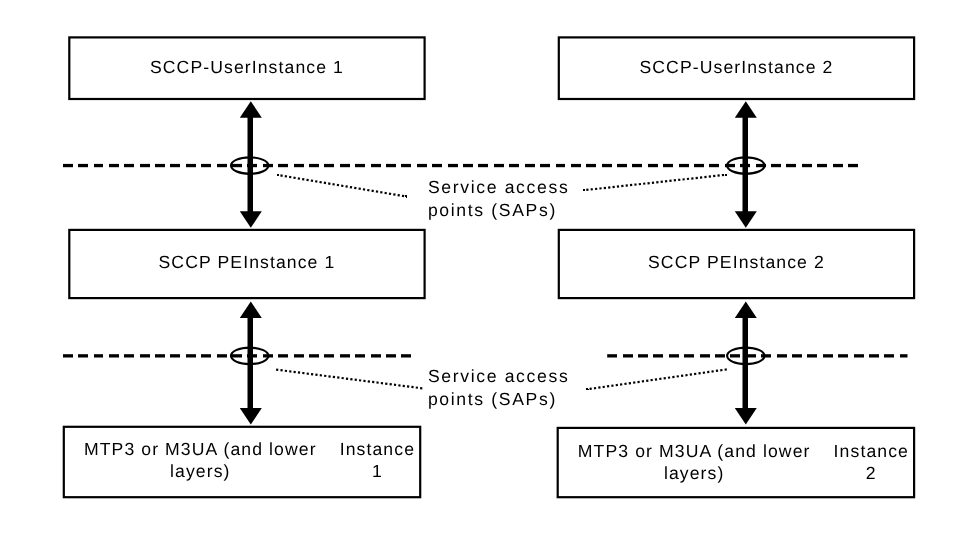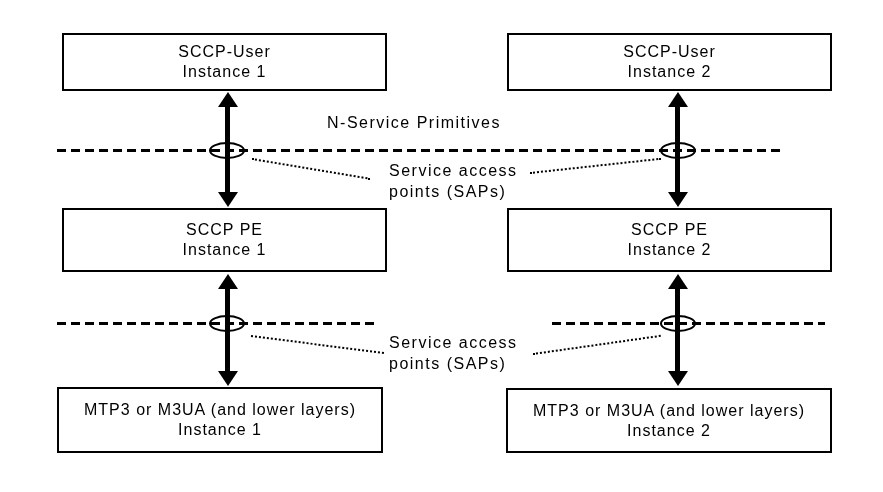--- a/index.html
+++ b/index.html
@@ -7,21 +7,21 @@
   .canvas {
     position:relative; width:883px; height:492px;
     background:var(--background,#ffffff);
     font-family:"Liberation Sans", sans-serif;
     color:var(--ink,#000000);
     overflow:hidden;
   }
   .box {
     position:absolute; box-sizing:border-box;
     border:2px solid var(--ink,#000000); background:#ffffff;
-    display:flex; flex-direction:column; align-items:center; justify-content:center;
+    display:flex; flex-direction:row; align-items:center; justify-content:center;
     font-size:16px; line-height:20px; letter-spacing:1px; text-align:center;
   }
   .label {
     position:absolute; font-size:16px; line-height:21px; letter-spacing:1.5px;
     white-space:nowrap;
   }
   .dash {
     position:absolute; height:3px;
     background:repeating-linear-gradient(90deg, var(--ink,#000000) 0 9px, transparent 9px 14px);
   }
@@ -109,21 +109,20 @@
   <div class="ellipse" style="left:209px; top:142px;"></div>
   <div class="ellipse" style="left:660px; top:142px;"></div>
   <div class="ellipse" style="left:209px; top:315px;"></div>
   <div class="ellipse" style="left:660px; top:315px;"></div>
 
   <div class="leader" style="left:252px; top:158px; width:120px; transform:rotate(9.5deg);"></div>
   <div class="leader" style="left:530px; top:172px; width:132px; transform:rotate(-6.2deg);"></div>
   <div class="leader" style="left:251px; top:335px; width:134px; transform:rotate(7.3deg);"></div>
   <div class="leader" style="left:533px; top:353px; width:129px; transform:rotate(-8.1deg);"></div>
 
-  <div class="label" style="left:327px; top:112px;">N-Service Primitives</div>
 
   <div class="label" style="left:389px; top:160px;">
     <div>Service access</div>
     <div>points (SAPs)</div>
   </div>
 
 
   <div class="label" style="left:389px; top:332px;">
     <div>Service access</div>
     <div>points (SAPs)</div>

